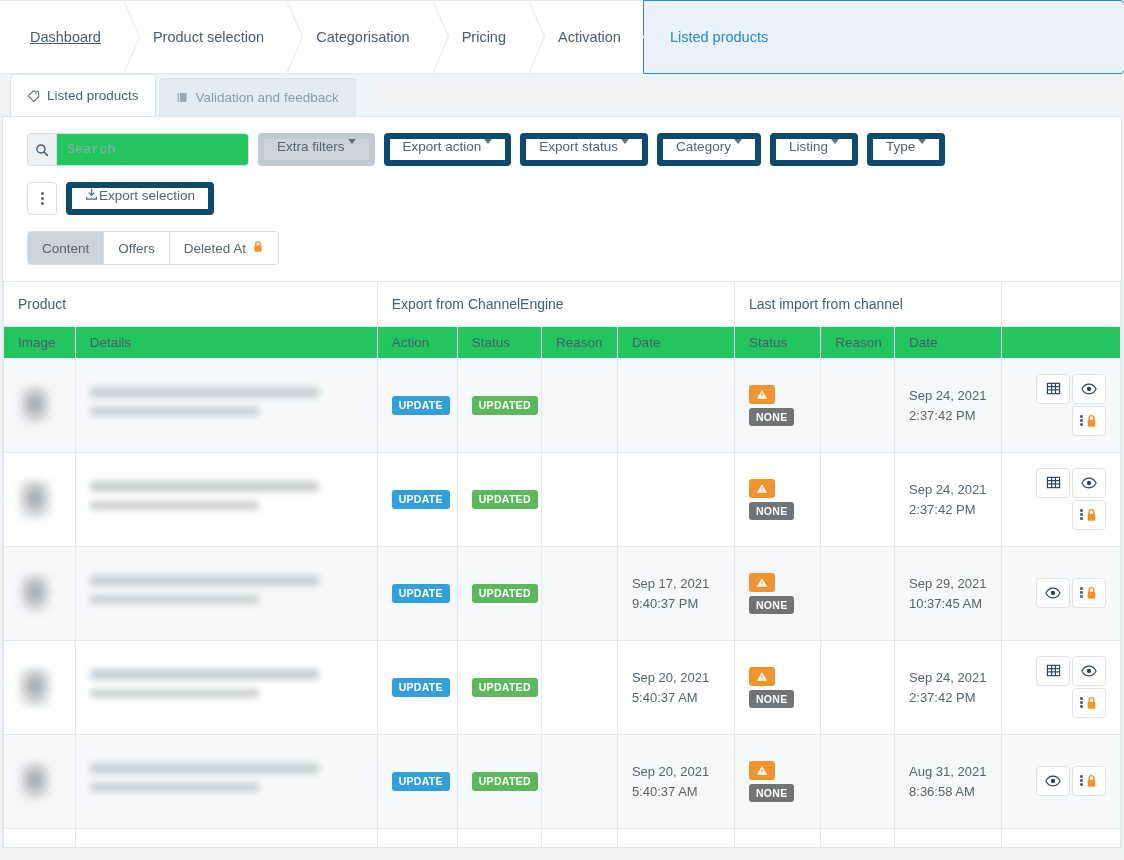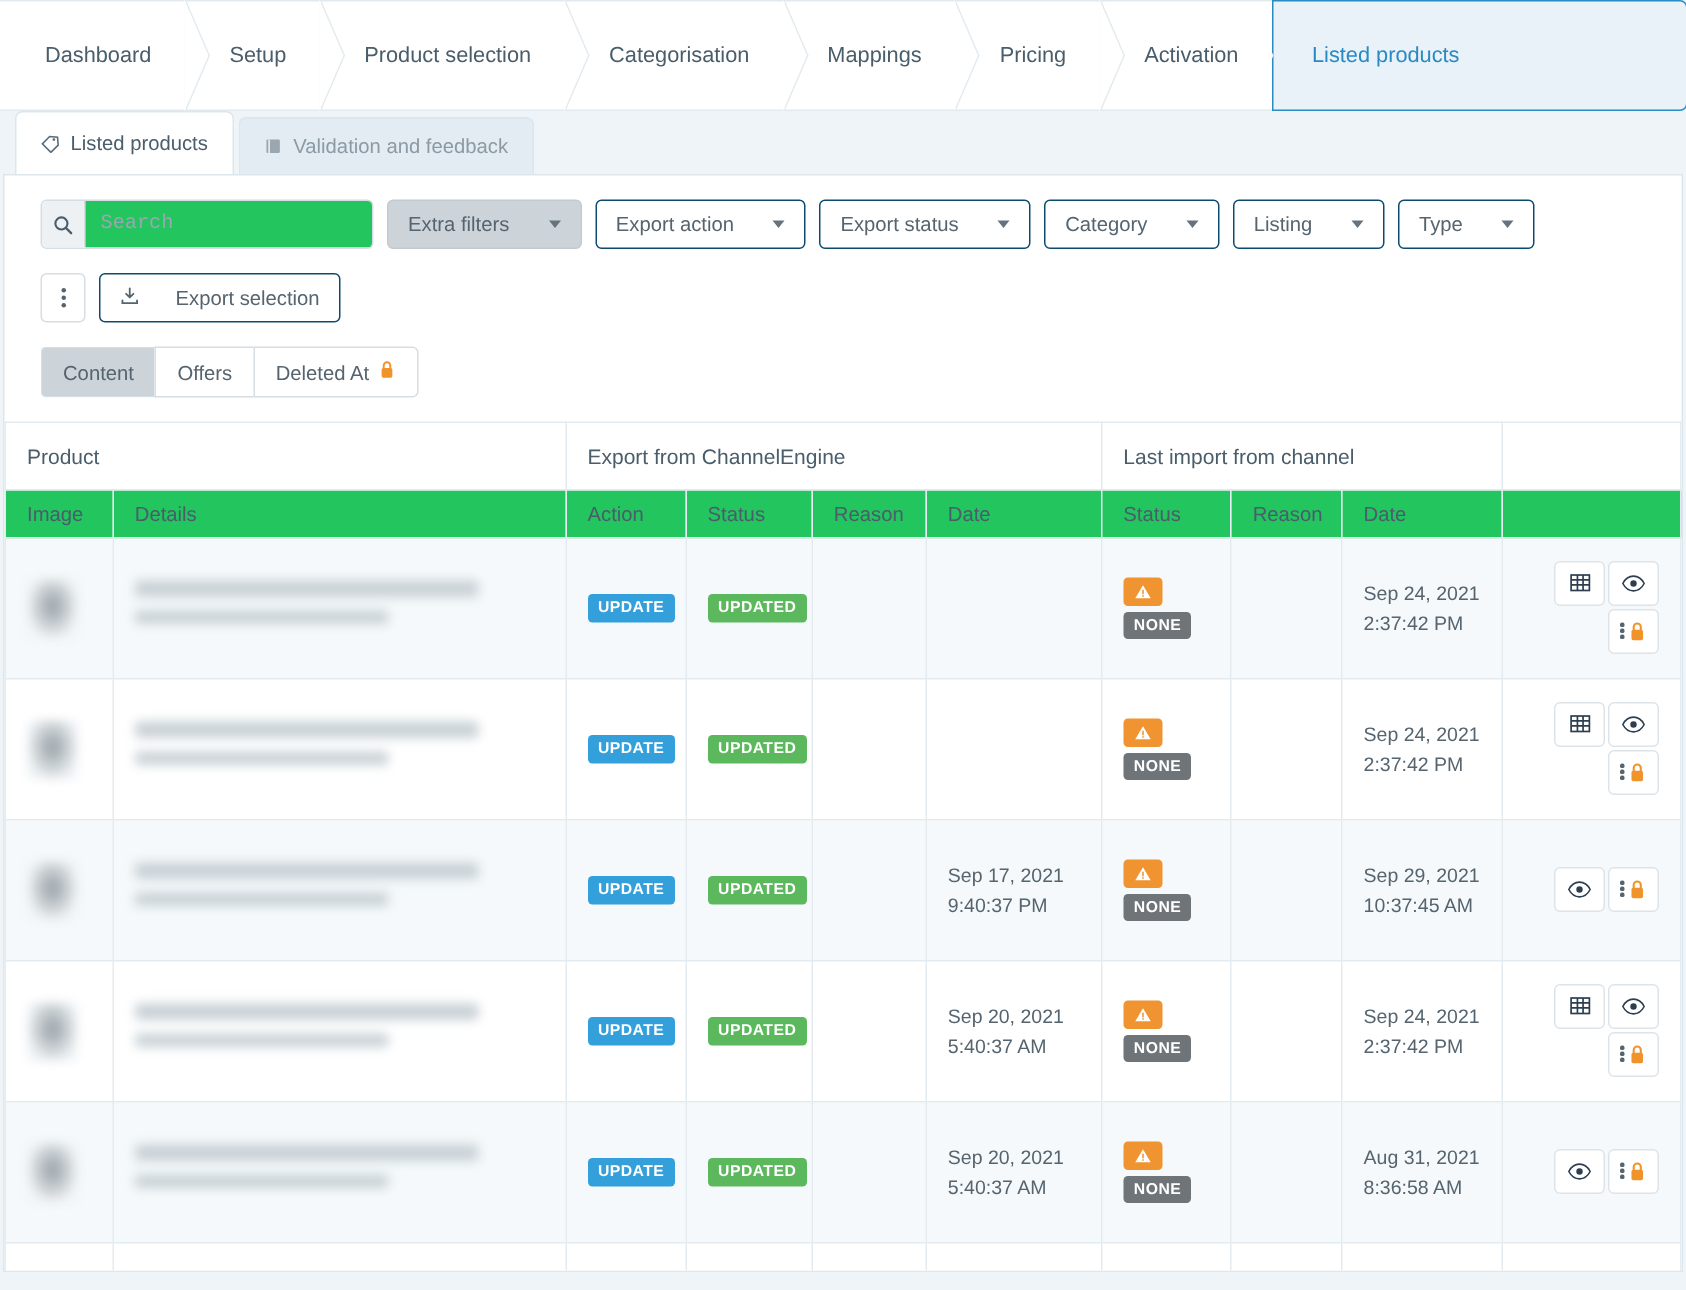--- a/index.html
+++ b/index.html
@@ -156,21 +156,21 @@
   .navtab.active .notch-out::after {
     content: "";
     position: absolute;
     left: -16px; top: 0;
     width: 0; height: 0;
     border-top: 37px solid transparent;
     border-bottom: 37px solid transparent;
     border-left: 17px solid #e8f2f8;
   }
   .navtab:last-child { flex: 1; justify-content: flex-start; }
-  .navtab.first { border-left: none; }
+  .navtab.first { border-left: none; text-decoration: underline; }
 
   
   .subtabs {
     display: flex;
     align-items: flex-end;
     height: 42px;
     padding-left: 10px;
     background: #eef4f8;
   }
   .subtab {
@@ -235,30 +235,29 @@
     padding: 0 10px;
     font-size: 13.5px;
     font-family: Liberation Mono, monospace;
     color: #37474f;
     background: #22c55e;
   }
   .searchinput::placeholder { color: #9aa7b0; }
 
   .btn {
     height: 33px;
-    border: 1px solid #0c4a6e;
+    border: 6px solid #0c4a6e;
     border-radius: 4px;
     background: #fff;
     color: #55646f;
     font-size: 13.5px;
     font-family: "Liberation Sans", sans-serif;
     padding: 0 13px;
     display: inline-flex;
-    align-items: center;
-    gap: 24px;
+    gap: 1px;
     cursor: pointer;
     white-space: nowrap;
   }
   .btn.pressed { background: #cdd4d9; border-color: #c2cad0; }
   .caret {
     width: 0; height: 0;
     border-left: 4px solid transparent;
     border-right: 4px solid transparent;
     border-top: 5px solid #66727c;
     margin-left: 2px;
@@ -397,30 +396,24 @@
 <body>
 
 <div class="topbar">
 
 
   <div class="navtabs">
     <div class="navtab first">
         <span>Dashboard</span>
       </div>
     <div class="navtab">
-        <span>Setup</span>
-      </div>
-    <div class="navtab">
         <span>Product selection</span>
       </div>
     <div class="navtab">
         <span>Categorisation</span>
-      </div>
-    <div class="navtab">
-        <span>Mappings</span>
       </div>
     <div class="navtab">
         <span>Pricing</span>
       </div>
     <div class="navtab">
         <span>Activation</span>
       </div>
     <div class="navtab active">
       <span class="notch-out"></span>
       <span>Listed products</span>

